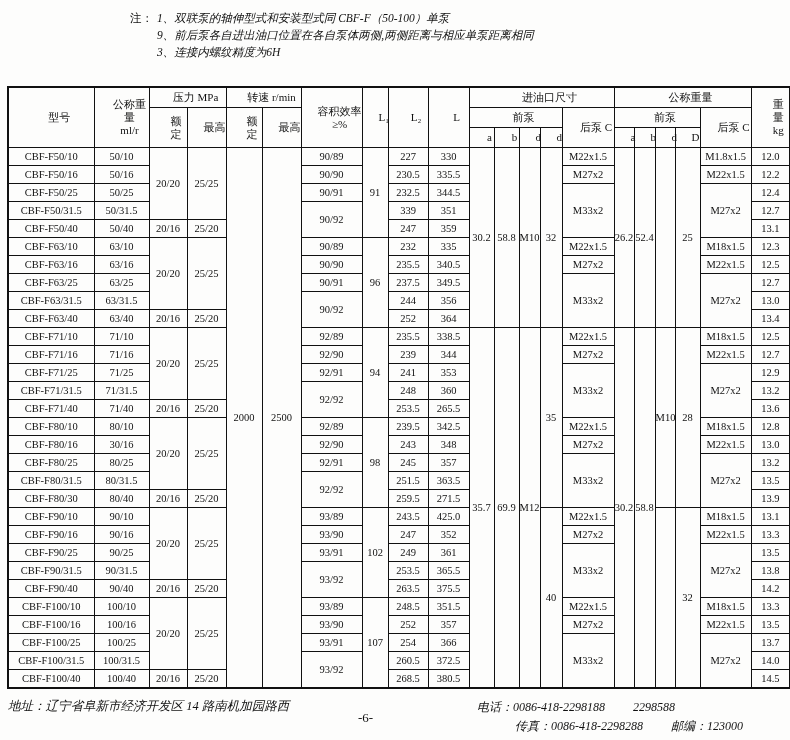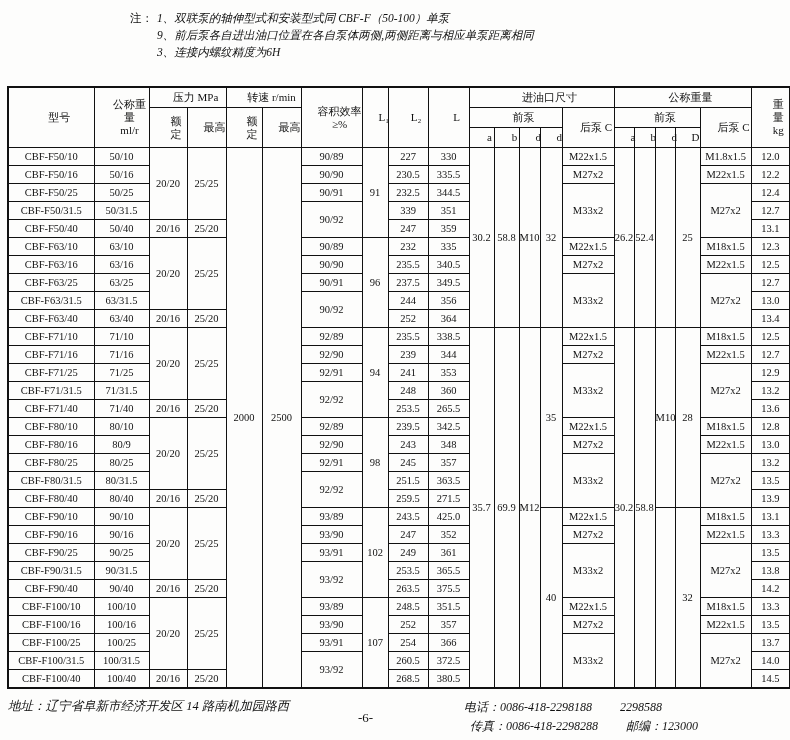--- a/index.html
+++ b/index.html
@@ -21,22 +21,22 @@
   .spec-table th,.spec-table td{
     border:1px solid #111;padding:0;text-align:center;vertical-align:middle;
     font-weight:normal;color:#111;
   }
   .spec-table th{font-size:11px;white-space:pre-line;line-height:13px;height:19px;padding-left:16px;}
   .spec-table td{font-size:10.5px;white-space:nowrap;height:17px;line-height:11px;}
   
   .footer{position:absolute;left:0;top:698px;width:790px;font-style:italic;}
   .footer .address{position:absolute;left:8px;top:0;font-size:12.5px;white-space:nowrap;}
   .footer .pageno{position:absolute;left:358px;top:12px;font-size:13px;font-style:normal;}
-  .footer .contact{position:absolute;left:464px;top:0;font-size:12px;line-height:19px;white-space:nowrap;}
-  .footer .contact .row2{margin-left:6px;}
+  .footer .contact{position:absolute;left:477px;top:0;font-size:12px;line-height:19px;white-space:nowrap;}
+  .footer .contact .row2{margin-left:38px;}
   .footer .gap{display:inline-block;width:28px;}
 </style>
 </head>
 <body>
 
 <div class="notes">
   <div class="lbl">注：</div>
   <div class="items">
     <div>1、双联泵的轴伸型式和安装型式同 CBF-F（50-100）单泵</div>
     <div>9、前后泵各自进出油口位置在各自泵体两侧,两侧距离与相应单泵距离相同</div>
@@ -283,21 +283,21 @@
         <td>92/89</td>
         <td rowspan="5">98</td>
         <td>239.5</td>
         <td>342.5</td>
         <td>M22x1.5</td>
         <td>M18x1.5</td>
         <td>12.8</td>
       </tr>
       <tr>
         <td>CBF-F80/16</td>
-        <td>80/9</td>
+        <td>30/16</td>
         <td>92/90</td>
         <td>243</td>
         <td>348</td>
         <td>M27x2</td>
         <td>M22x1.5</td>
         <td>13.0</td>
       </tr>
       <tr>
         <td>CBF-F80/25</td>
         <td>80/25</td>
@@ -310,21 +310,21 @@
       </tr>
       <tr>
         <td>CBF-F80/31.5</td>
         <td>80/31.5</td>
         <td rowspan="2">92/92</td>
         <td>251.5</td>
         <td>363.5</td>
         <td>13.5</td>
       </tr>
       <tr>
-        <td>CBF-F80/40</td>
+        <td>CBF-F80/30</td>
         <td>80/40</td>
         <td>20/16</td>
         <td>25/20</td>
         <td>259.5</td>
         <td>271.5</td>
         <td>13.9</td>
       </tr>
       <tr>
         <td>CBF-F90/10</td>
         <td>90/10</td>

